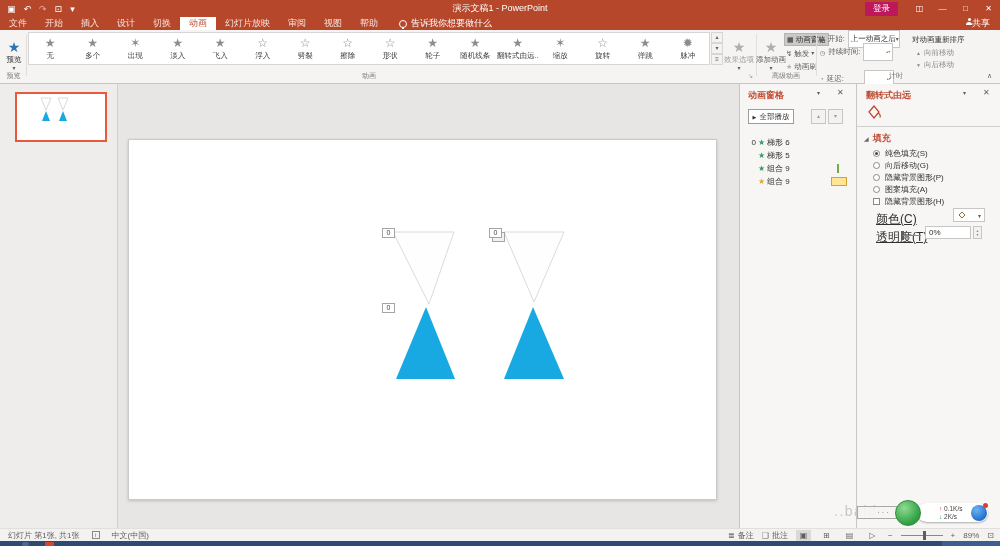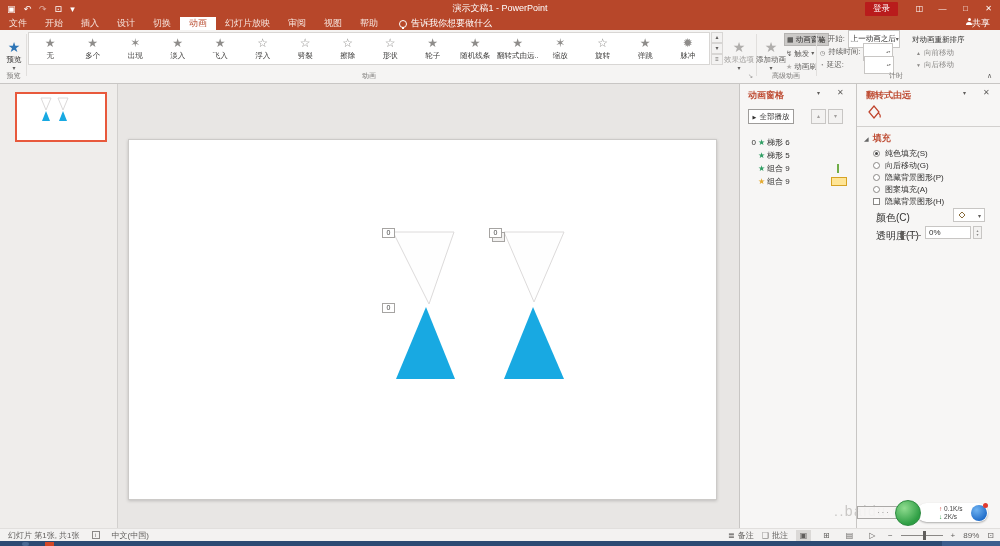--- a/index.html
+++ b/index.html
@@ -6,21 +6,21 @@
   #root{position:relative;width:1000px;height:546px;background:#E8E6E4;
         font-family:"Liberation Sans","DejaVu Sans",sans-serif;overflow:hidden;color:#323130;}
   .abs{position:absolute;}
 
   
   #titlebar{left:0;top:0;width:1000px;height:17px;background:#B7472A;color:#fff;}
   .qat{display:flex;align-items:center;gap:8px;padding-left:7px;height:17px;font-size:9px;}
   .qat .dim{opacity:.55;}
   #title-center{left:0;top:0;width:100%;text-align:center;font-size:9px;line-height:17px;color:#fff;}
   .wincontrols{right:0;top:0;height:17px;display:flex;align-items:center;}
-  .signin{background:#b91c1c;color:#fff;font-size:8.5px;padding:1px 8px;margin-right:10px;border-radius:1px;}
+  .signin{background:#be185d;color:#fff;font-size:8.5px;padding:1px 8px;margin-right:10px;border-radius:1px;}
   .winbtn{width:23px;text-align:center;font-size:8px;line-height:17px;}
 
   
   #tabrow{left:0;top:17px;width:1000px;height:13px;background:#B7472A;display:flex;align-items:stretch;font-size:9px;color:#F6E3DC;}
   .tab{padding:0 9px;line-height:13px;white-space:nowrap;}
   .tab.active{background:#fff;color:#B7472A;}
   .tellme{display:flex;align-items:center;gap:4px;margin-left:12px;color:#fff;}
   .bulb{width:6px;height:6px;border:1px solid #fff;border-radius:50%;position:relative;display:inline-block;}
   .bulb::after{content:"";position:absolute;left:2px;top:6px;width:2px;height:2px;background:#fff;}
   .share{margin-left:auto;margin-right:10px;display:flex;align-items:center;color:#fff;line-height:13px;}
@@ -76,21 +76,21 @@
   .bar-yellow{position:absolute;right:10px;width:16px;height:9px;background:#FFE596;border:1px solid #D6A325;box-sizing:border-box;}
 
   #formatpane{left:856px;top:84px;width:144px;height:444px;}
   .fdivider{position:absolute;left:0;top:42px;width:144px;height:1px;background:#D2D0CE;}
   .fillhdr{position:absolute;left:7px;top:48px;display:flex;align-items:center;gap:4px;font-size:9px;font-weight:bold;color:#BE4B32;}
   .fillhdr .tri{font-size:6px;color:#666;font-weight:normal;}
   .opt{position:absolute;left:16px;display:flex;align-items:center;gap:5px;font-size:8px;color:#323130;white-space:nowrap;}
   .radio{width:7px;height:7px;border:1px solid #8A8886;border-radius:50%;background:#fff;box-sizing:border-box;position:relative;flex:none;}
   .radio.checked::after{content:"";position:absolute;left:1px;top:1px;width:3px;height:3px;border-radius:50%;background:#444;}
   .checkbox{width:7px;height:7px;border:1px solid #8A8886;background:#fff;box-sizing:border-box;flex:none;}
-  .flabel{position:absolute;font-size:10px;color:#323130;}
+  .flabel{position:absolute;font-size:12px;color:#323130;text-decoration:underline;}
   .colorbtn{position:absolute;left:96px;top:124px;width:32px;height:14px;background:#fff;border:1px solid #C8C6C4;box-sizing:border-box;
             display:flex;align-items:center;justify-content:space-between;padding:0 3px;font-size:6px;color:#605E5C;}
   .slider-track{position:absolute;left:46px;top:151px;width:18px;height:1px;background:#8A8886;}
   .slider-thumb{position:absolute;left:44px;top:147px;width:3px;height:9px;background:#605E5C;}
   .spinbox{position:absolute;left:68px;top:142px;width:46px;height:13px;background:#fff;border:1px solid #C8C6C4;box-sizing:border-box;
            display:flex;align-items:center;font-size:8px;color:#323130;padding-left:3px;}
   .spincol{position:absolute;left:116px;top:142px;width:9px;height:13px;background:#F3F2F1;border:1px solid #C8C6C4;box-sizing:border-box;
            display:flex;flex-direction:column;align-items:center;justify-content:center;font-size:4px;color:#8A8886;line-height:4px;}
 
   
@@ -286,21 +286,21 @@
         <span class="caret">▾</span>
       </span>
     </div>
     <div class="trow" style="left:820px;top:16px;">
       <span style="font-size:6px;">◷</span>
       <span>持续时间:</span>
       <span class="combo" style="width:30px;">
         <span class="spin">▴▾</span>
       </span>
     </div>
-    <div class="trow" style="left:820px;top:29px;">
+    <div class="trow" style="left:820px;top:43px;">
       <span style="font-size:6px;">◔</span>
       <span>延迟:</span>
       <span class="combo" style="width:30px;margin-left:17px;">
         <span class="spin">▴▾</span>
       </span>
     </div>
     <div class="reorder-item" style="left:912px;top:5px;color:#323130;justify-content:flex-end;">
       <span>对动画重新排序</span>
     </div>
     <div class="reorder-item" style="left:916px;top:18px;">

